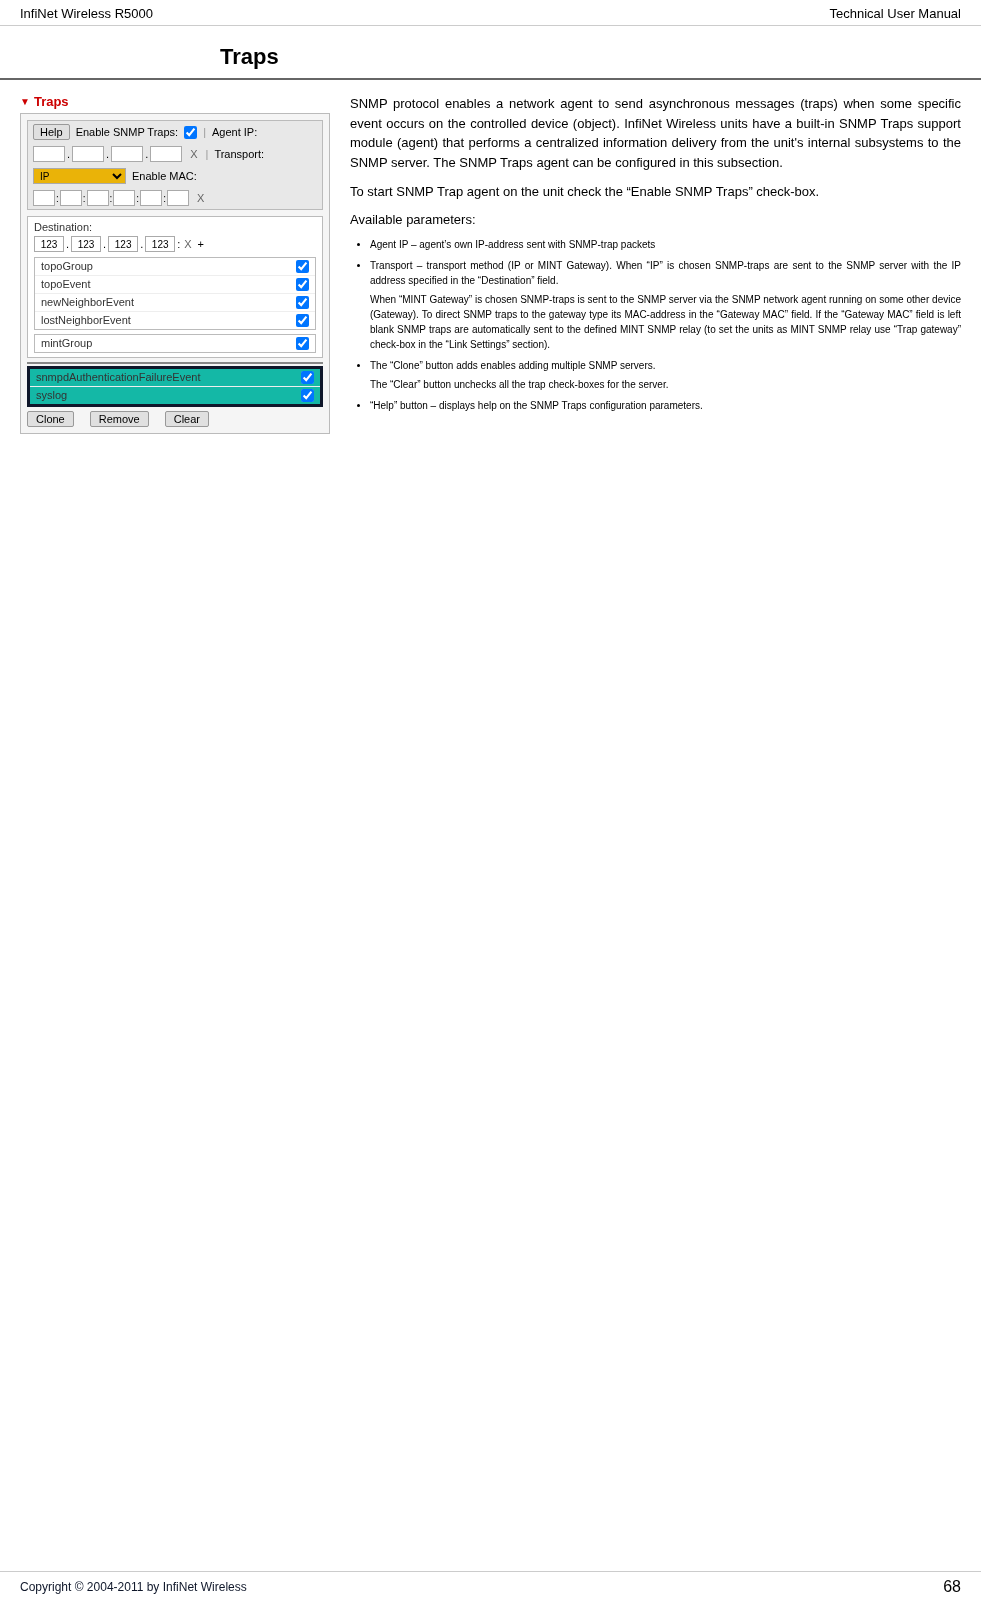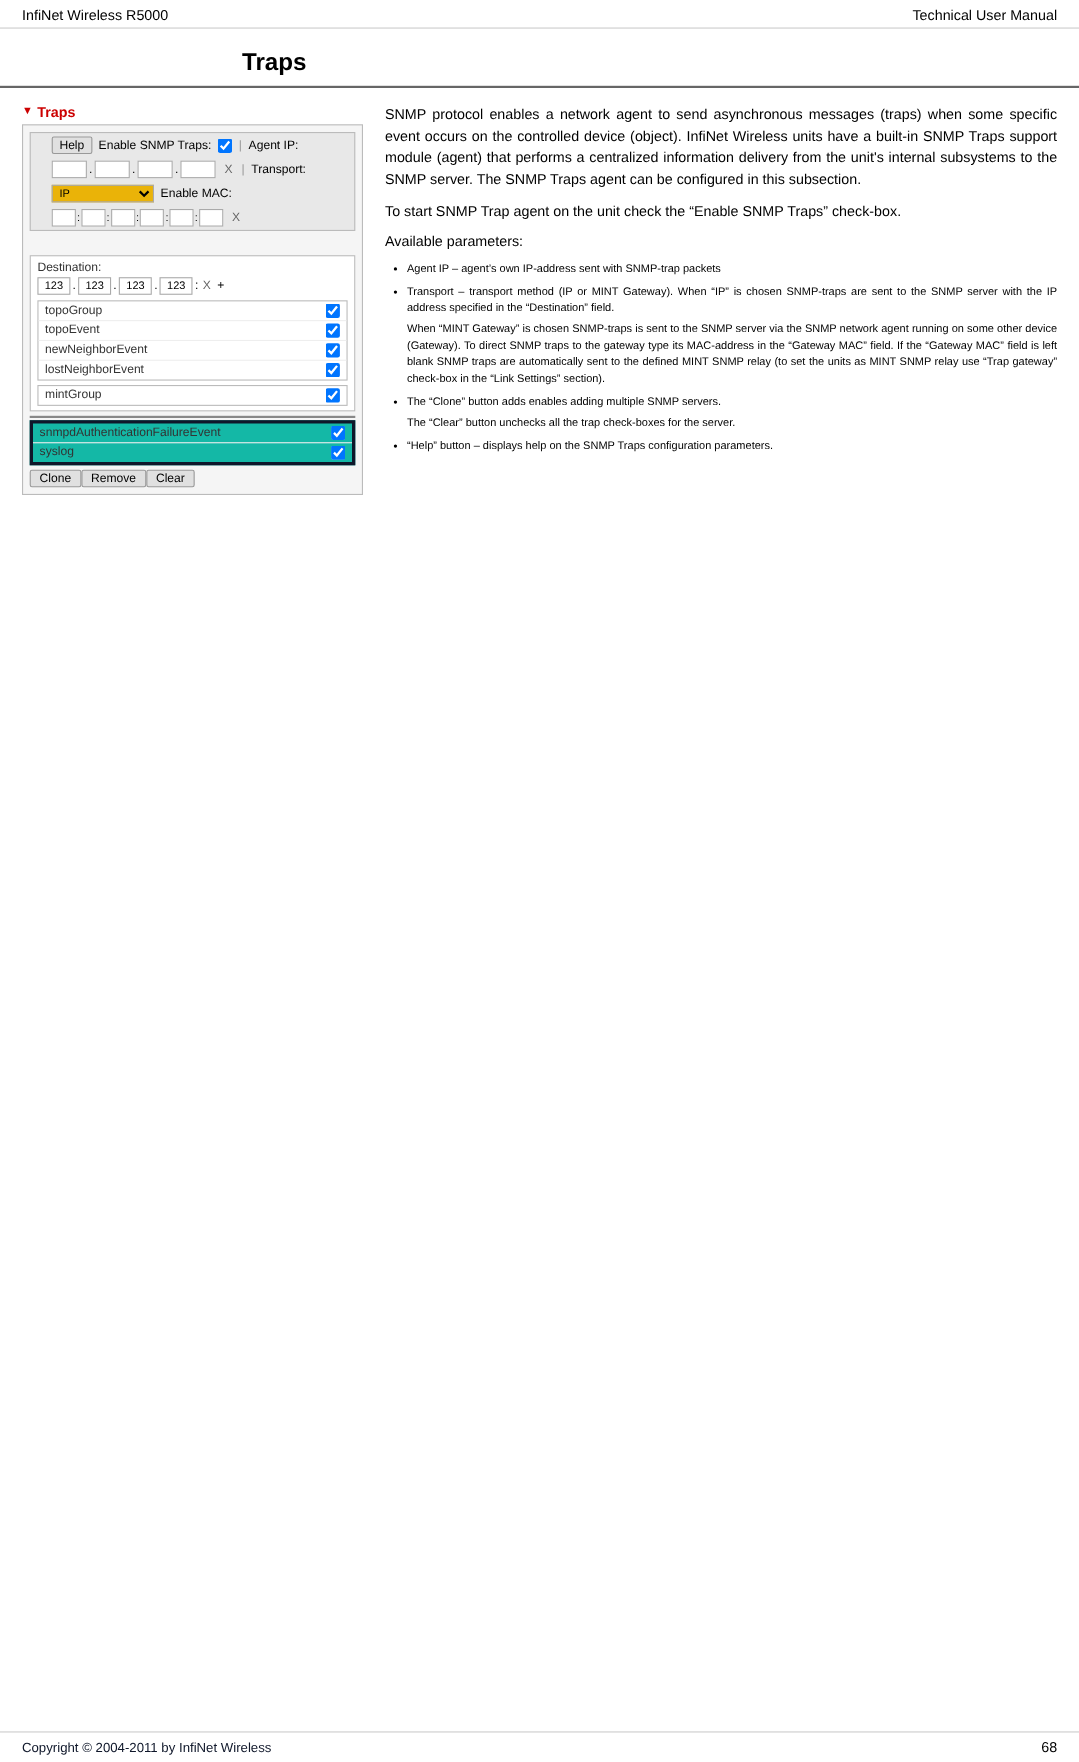--- a/index.html
+++ b/index.html
@@ -70,22 +70,22 @@
       padding: 6px;
     }
 
     
     .traps-topbar {
       display: flex;
       align-items: center;
       gap: 6px;
       background: #e8e8e8;
       border: 1px solid #bbb;
-      padding: 3px 19px;
-      margin-bottom: 22px;
+      padding: 3px 5px;
+      margin-bottom: 6px;
       flex-wrap: wrap;
     }
     .btn-help {
       background: #e0e0e0;
       border: 1px solid #999;
       padding: 1px 6px;
       font-size: 11px;
       cursor: pointer;
       border-radius: 2px;
     }
@@ -218,21 +218,21 @@
     
     .second-group {
       border: 3px solid #0f172a;
       background: #14b8a6;
       margin-bottom: 4px;
     }
 
     
     .bottom-btns {
       display: flex;
-      gap: 0;
+      gap: 16px;
       margin-top: 4px;
     }
     .btn-small {
       background: #e0e0e0;
       border: 1px solid #999;
       padding: 1px 8px;
       font-size: 11px;
       cursor: pointer;
       border-radius: 2px;
     }
@@ -282,21 +282,21 @@
       justify-content: space-between;
       align-items: center;
       padding: 6px 20px;
       border-top: 1px solid #ccc;
     }
     .footer-copyright {
       font-size: 12px;
       color: #0f172a;
     }
     .footer-page {
-      font-size: 13px;
+      font-size: 16px;
       color: #000;
     }
   </style>
 </head>
 <body>
 
 <div class="page-header">
   <span>InfiNet Wireless R5000</span>
   <span>Technical User Manual</span>
 </div>

